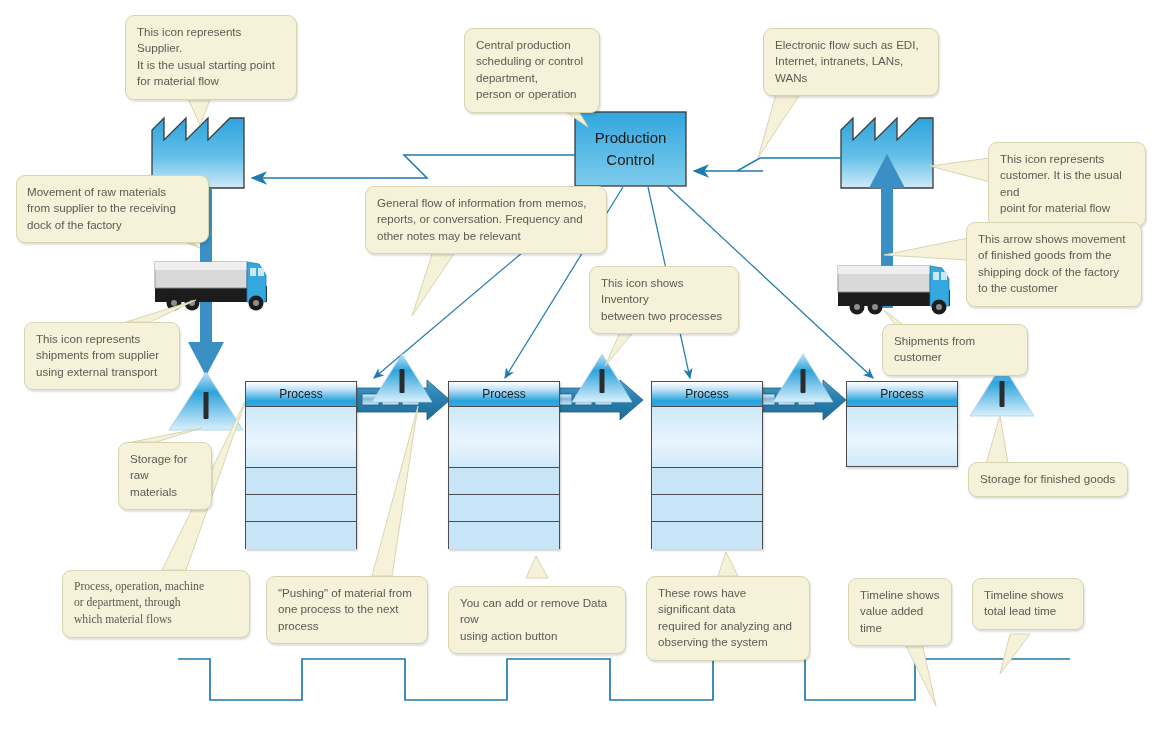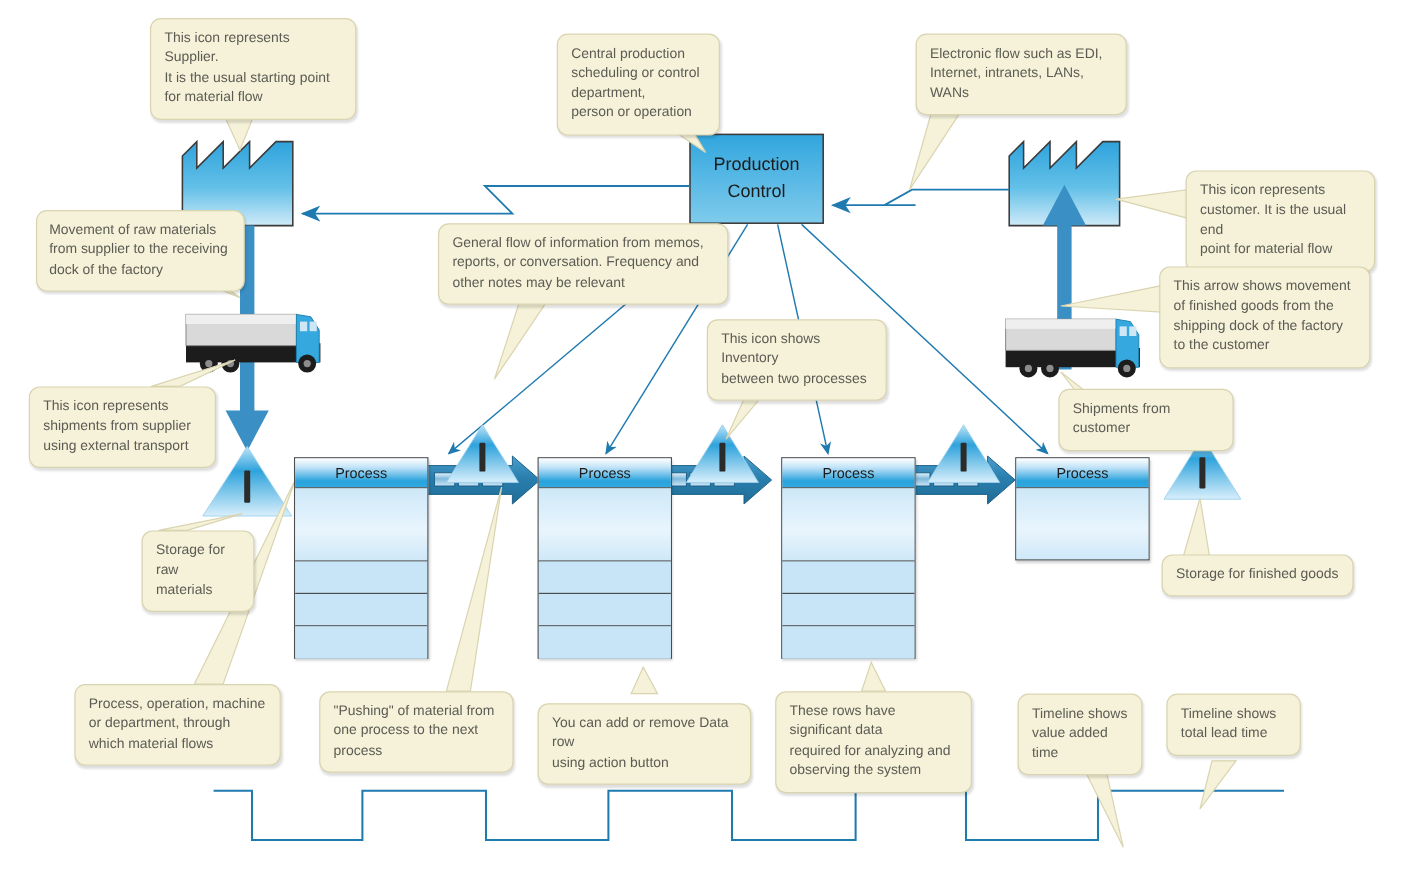--- a/index.html
+++ b/index.html
@@ -277,21 +277,21 @@
 Internet, intranets, LANs,
 WANs</span>
     </div>
 
   <div class="callout" style="left:988px;top:142px;width:158px;">
     <span>This icon represents
 customer.  It is the usual end
 point for material flow</span>
     </div>
 
-  <div class="callout" style="left:30px;top:175px;width:174px;padding-left:10px;">
+  <div class="callout" style="left:16px;top:175px;width:193px;padding-left:10px;">
     <span>Movement of raw materials
 from supplier to the receiving
 dock of the factory</span>
     </div>
 
   <div class="callout" style="left:365px;top:186px;width:242px;">
     <span>General flow of information from memos,
 reports, or conversation. Frequency and
 other notes may be relevant</span>
     </div>
@@ -320,21 +320,21 @@
 
   <div class="callout" style="left:118px;top:442px;width:94px;">
     <span>Storage for raw
 materials</span>
     </div>
 
   <div class="callout" style="left:968px;top:462px;width:160px;">
     <span>Storage for finished goods</span>
     </div>
 
-  <div class="callout" style="left:62px;top:570px;width:172px;">
+  <div class="callout" style="left:62px;top:570px;width:188px;font-family:Liberation Serif, serif;">
     <span>Process, operation, machine
 or department, through
 which material flows</span>
     </div>
 
   <div class="callout" style="left:266px;top:576px;width:162px;">
     <span>"Pushing" of material from
 one process to the next
 process</span>
     </div>

